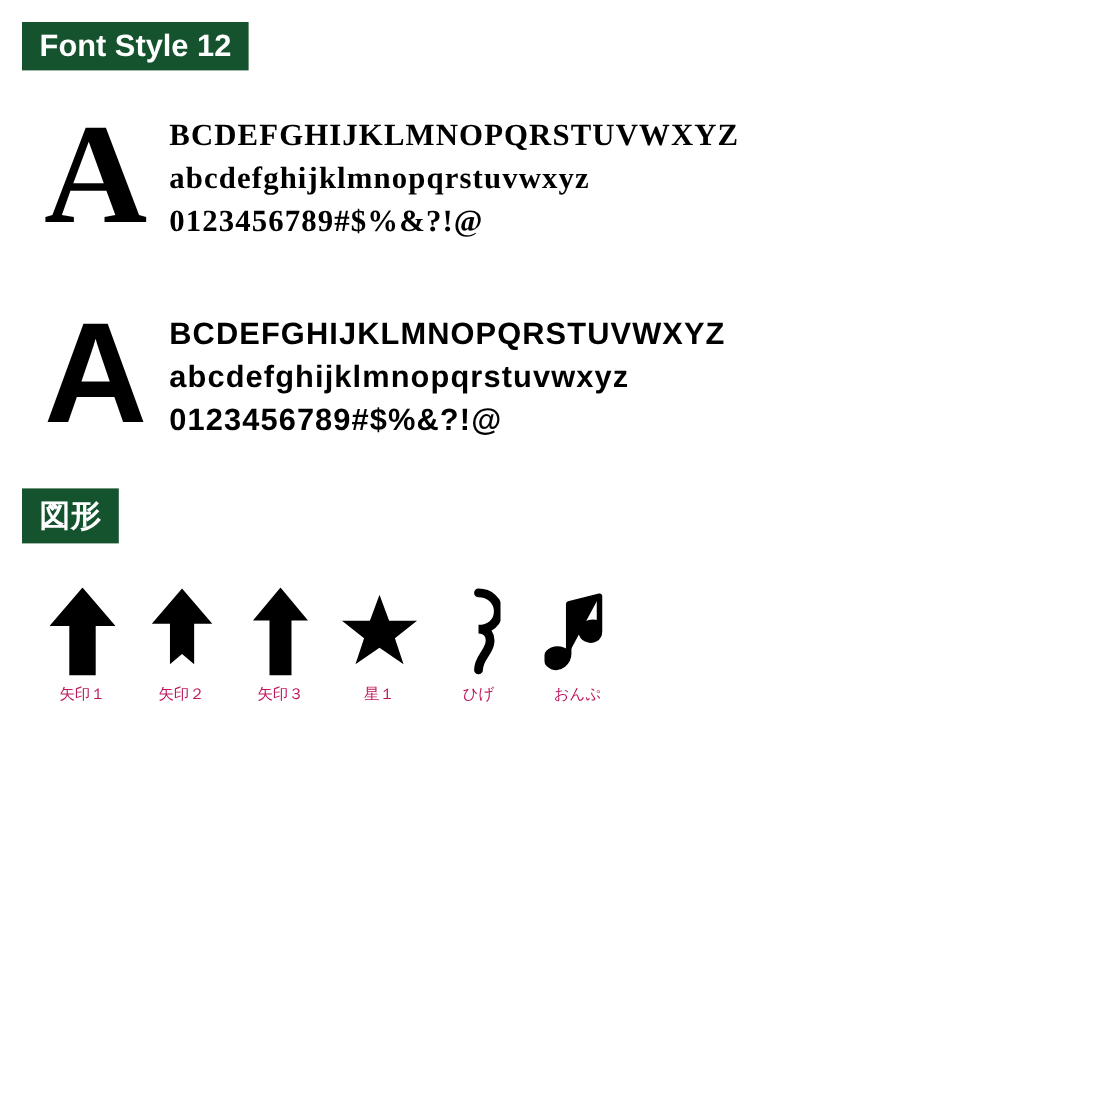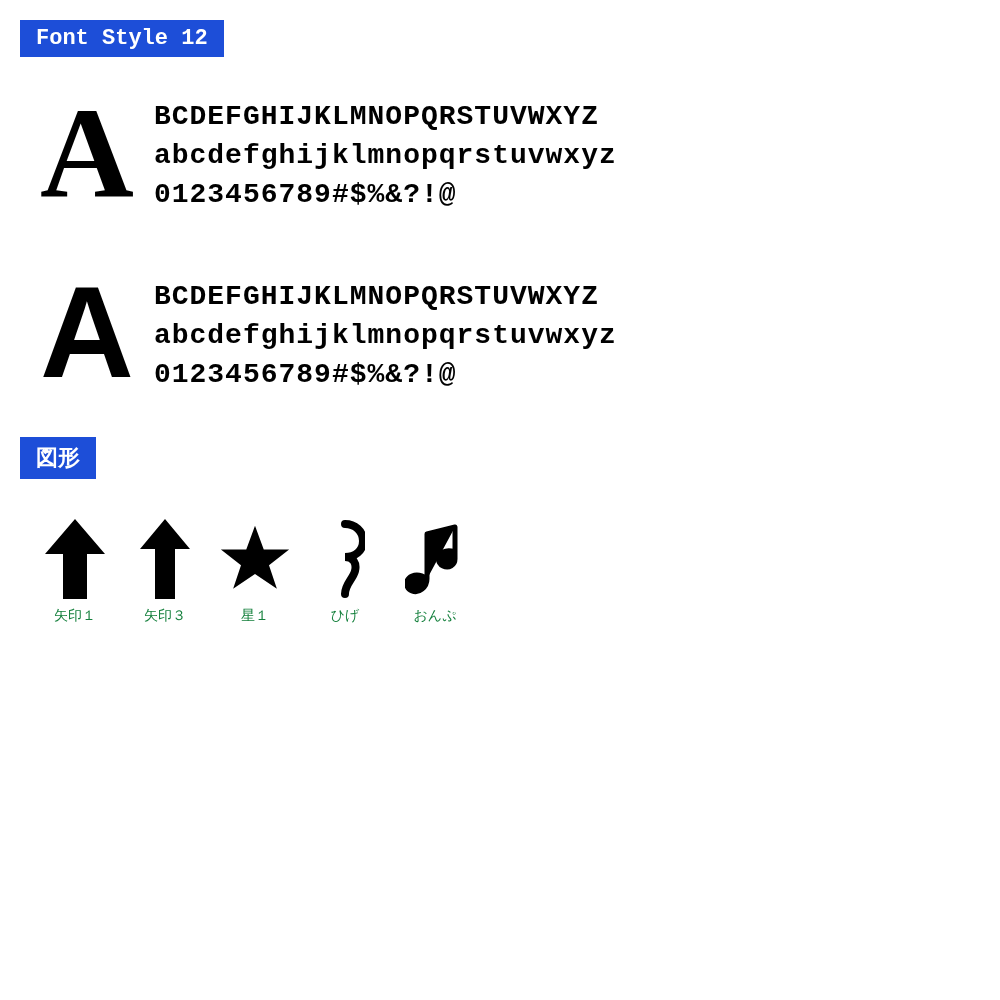--- a/index.html
+++ b/index.html
@@ -11,24 +11,24 @@
       padding: 20px;
       color: #000;
     }
 
     .section {
       margin-bottom: 30px;
     }
 
     .section-header {
       display: inline-block;
-      background: #1d4ed8;
+      background: #14532d;
       color: #fff;
-      font-family: Liberation Mono, monospace;
-      font-size: 22px;
+      font-family: Liberation Sans, sans-serif;
+      font-size: 28px;
       font-weight: bold;
       padding: 6px 16px;
       margin-bottom: 20px;
     }
 
     .font-demo {
       display: flex;
       align-items: flex-start;
       padding: 10px 20px;
     }
@@ -65,21 +65,20 @@
       display: flex;
       flex-direction: column;
       justify-content: center;
       padding-top: 10px;
     }
 
     .chars .line {
       font-size: 28px;
       line-height: 1.4;
       letter-spacing: 1px;
-      font-family: Liberation Mono, monospace;
     }
 
     
     .shapes-section {
       margin-top: 6px;
     }
 
     .shapes-grid {
       display: flex;
       align-items: flex-end;
@@ -101,21 +100,21 @@
       height: 80px;
       display: flex;
       align-items: center;
       justify-content: center;
       margin-bottom: 8px;
     }
 
     .shape-label {
       font-family: Liberation Sans, sans-serif;
       font-size: 14px;
-      color: #15803d;
+      color: #be185d;
     }
 
     svg {
       fill: #000;
     }
   </style>
 </head>
 <body>
 
 <div class="section font-style-12">
@@ -147,20 +146,28 @@
 
     <div class="shape-item">
       <div class="shape-icon">
         <svg viewBox="0 0 60 80" width="60" height="80">
           <polygon points="30,0 60,35 42,35 42,80 18,80 18,35 0,35" fill="#000"></polygon>
         </svg>
       </div>
       <div class="shape-label">矢印１</div>
     </div>
 
+    <div class="shape-item">
+      <div class="shape-icon">
+        <svg viewBox="0 0 60 85" width="55" height="80">
+          <polygon points="30,0 60,35 42,35 42,75 30,65 18,75 18,35 0,35" fill="#000"></polygon>
+        </svg>
+      </div>
+      <div class="shape-label">矢印２</div>
+    </div>
 
     <div class="shape-item">
       <div class="shape-icon">
         <svg viewBox="0 0 50 80" width="50" height="80">
           <polygon points="25,0 50,30 35,30 35,80 15,80 15,30 0,30" fill="#000"></polygon>
         </svg>
       </div>
       <div class="shape-label">矢印３</div>
     </div>
 

